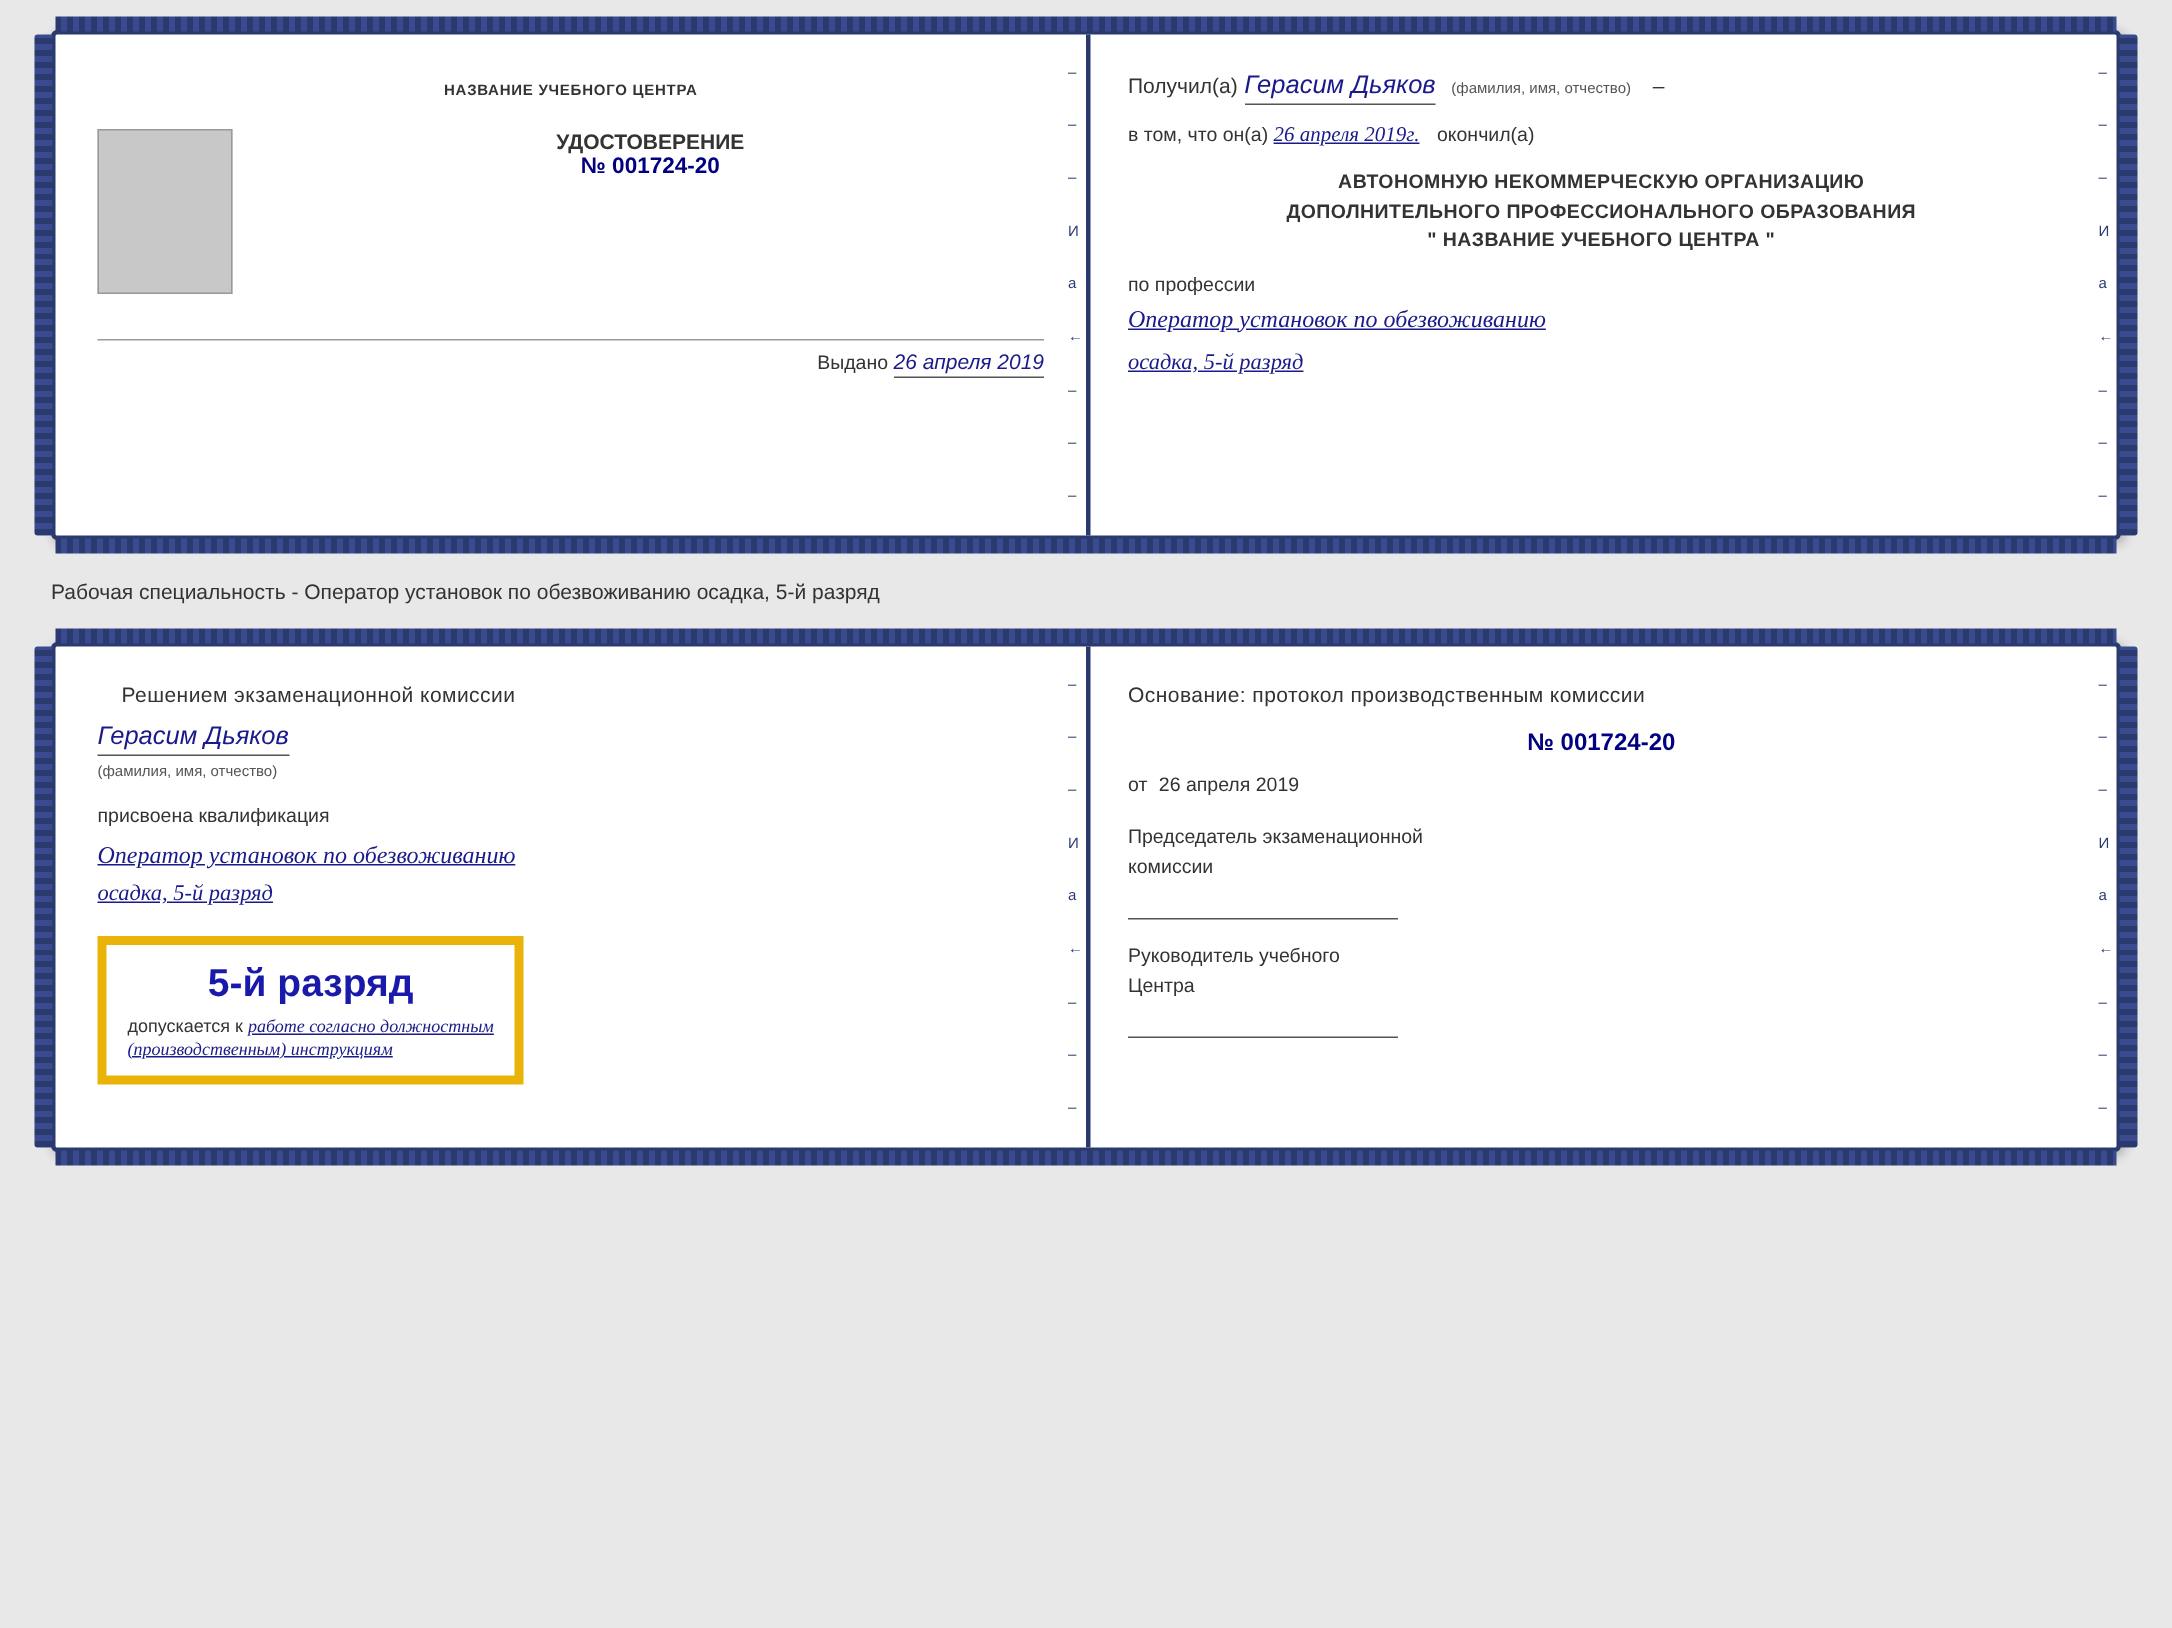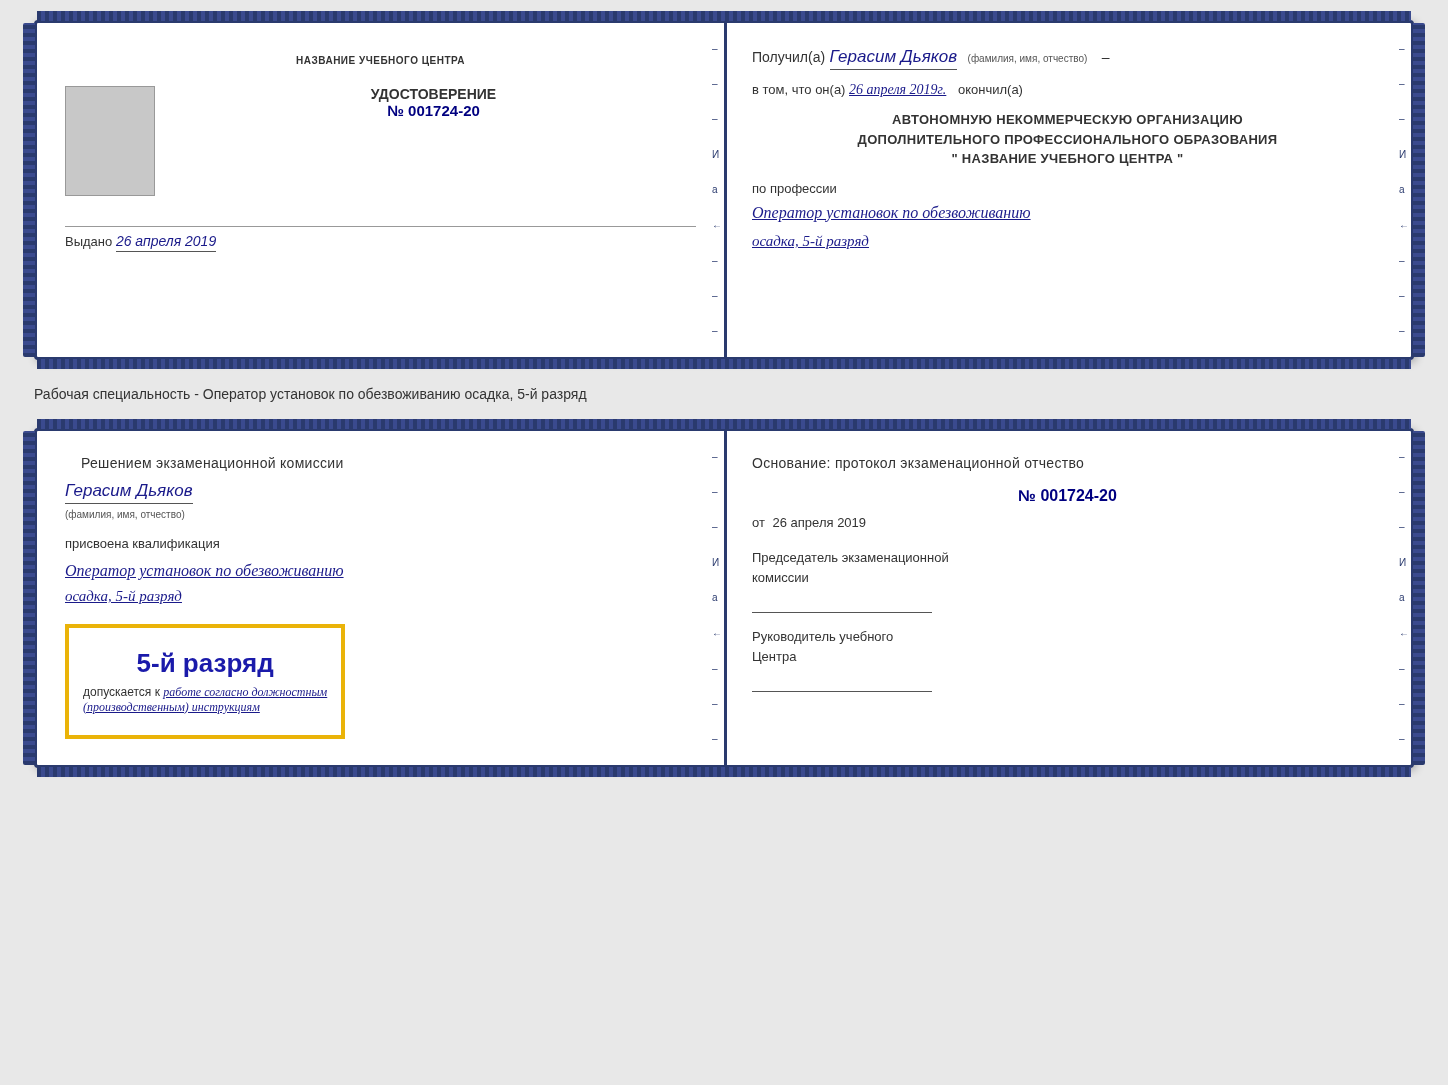--- a/index.html
+++ b/index.html
@@ -133,20 +133,21 @@
       color: #000080;
       text-align: center;
     }
 
     .cert-vydano {
       margin-top: 30px;
       font-size: 13px;
       color: #333;
       border-top: 1px solid #999;
       padding-top: 6px;
+      text-align: right;
     }
 
     .cert-mp {
       margin-top: 12px;
       font-size: 13px;
       color: #333;
     }
 
     .handwritten {
       font-family: Liberation Sans, sans-serif;
@@ -231,22 +232,22 @@
       font-family: 'Georgia', cursive;
       font-style: italic;
       color: #1a1a8a;
       font-size: 16px;
       text-decoration: underline;
       display: block;
       line-height: 1.7;
     }
 
     .rank-box {
-      border: 4px solid #eab308;
-      padding: 20px 14px;
+      border: 6px solid #eab308;
+      padding: 10px 14px;
       margin-top: 14px;
       display: inline-block;
       min-width: 260px;
     }
 
     .rank-big {
       font-size: 26px;
       font-weight: bold;
       color: #1a1aaa;
       text-align: center;
@@ -441,21 +442,21 @@
           <span>И</span>
           <span>а</span>
           <span>←</span>
           <span>–</span>
           <span>–</span>
           <span>–</span>
       </div>
     </div>
 
     <div class="cert-right">
-      <div class="osnovanie-text">Основание: протокол экзаменационной отчество</div>
+      <div class="osnovanie-text">Основание: протокол производственным комиссии</div>
 
       <div class="protocol-number">№ 001724-20</div>
 
       <div class="protocol-date">
         <span>от</span>
         <span style="margin-left:4px;">26 апреля 2019</span>
       </div>
 
       <div class="signature-block">
         <div class="signature-label">

